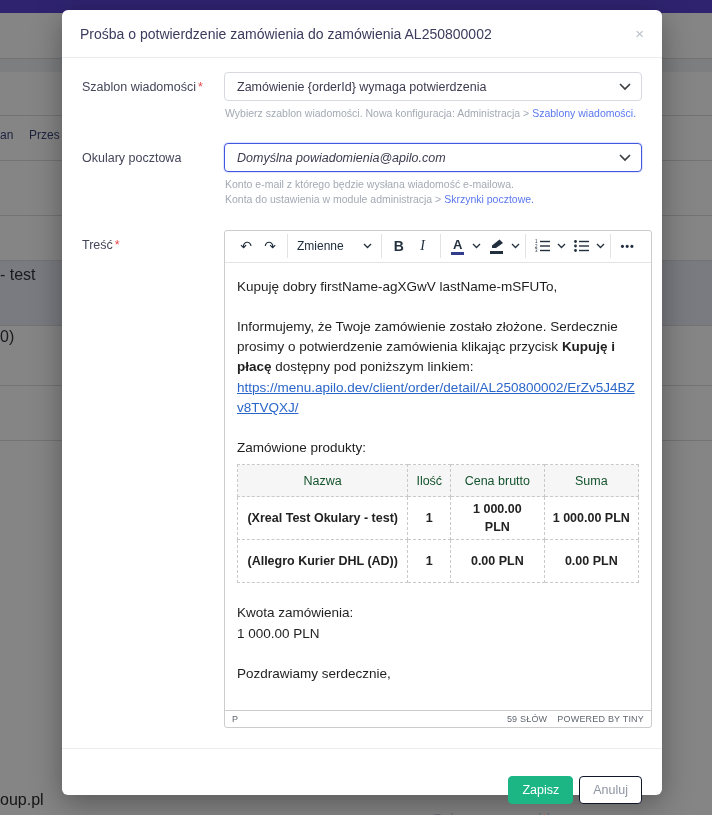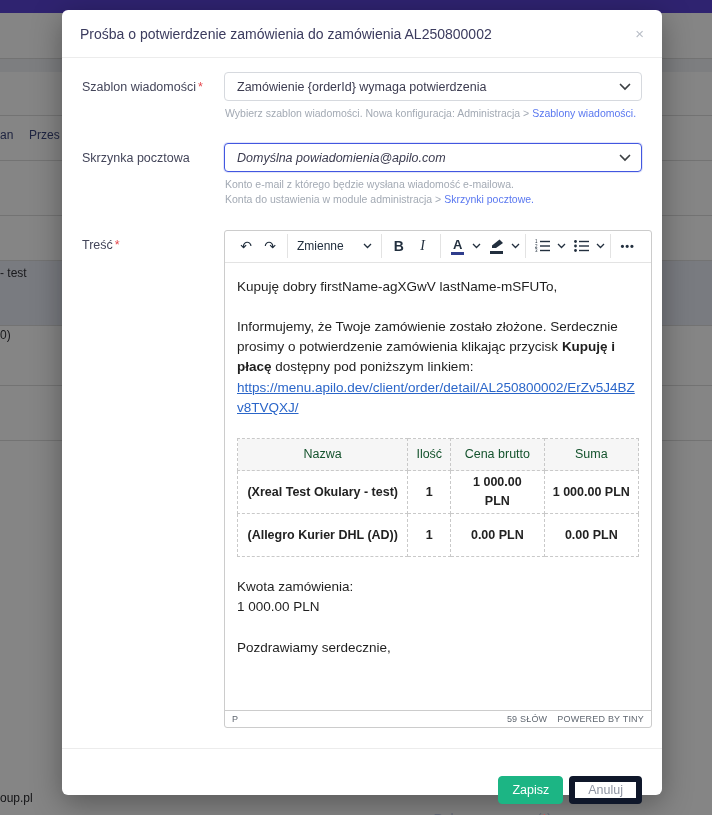--- a/index.html
+++ b/index.html
@@ -6,21 +6,21 @@
   html,body { width:712px; height:815px; overflow:hidden; background:#fff;
     font-family:"Liberation Sans", sans-serif; }
   .stage { position:absolute; inset:0; width:712px; height:815px; }
 
   
   .bg { position:absolute; inset:0; background:#ffffff; }
   .bg-topbar { position:absolute; left:0; top:0; width:712px; height:13px; background:#5a43d6; }
   .bg-line { position:absolute; left:0; width:712px; height:1px; background:#dddddd; }
   .bg-band { position:absolute; left:0; width:712px; background:#f0f1f6; }
   .bg-frag { position:absolute; font-size:12px; color:#3d477d; }
-  .bg-frag-dark { position:absolute; font-size:12px; color:#33343a; }
+  .bg-frag-dark { position:absolute; font-size:16px; color:#33343a; }
   .overlay { position:absolute; inset:0; background:rgba(0,0,0,0.48); }
 
   
   .modal { position:absolute; left:62px; top:10px; width:600px; height:785px;
     background:#fff; border-radius:6px; box-shadow:0 8px 30px rgba(0,0,0,0.35);
     display:flex; flex-direction:column; }
   .modal-header { height:48px; flex:0 0 48px; display:flex; align-items:center;
     justify-content:space-between; padding:0 18px; border-bottom:1px solid #ececec; }
   .modal-title { font-size:14px; color:#3b3b5e; }
   .modal-close { font-size:15px; color:#b9bec7; cursor:pointer; line-height:1; }
@@ -74,21 +74,21 @@
     justify-content:space-between; padding:0 7px; font-size:9px; color:#606770; }
   .ed-status .right { display:flex; gap:10px; text-transform:uppercase; letter-spacing:0.2px; }
 
   
   .modal-footer { flex:0 0 66px; border-top:1px solid #ececec; margin-top:12px;
     padding:10px 20px 0 20px; display:flex; flex-direction:column; align-items:flex-end; }
   .btn-row { display:flex; gap:6px; }
   .btn { height:28px; border-radius:4px; font-size:12.5px; padding:0 13px; cursor:pointer;
     display:flex; align-items:center; font-family:"Liberation Sans", sans-serif;margin-top:17px; }
   .btn-save { background:#1cb584; color:#fff; border:1px solid #1cb584; }
-  .btn-cancel { background:#fff; color:#8f95a3; border:6px solid #0f172a; }
+  .btn-cancel { background:#fff; color:#8f95a3; border:1px solid #0f172a; }
   .required-note { font-size:14px; color:#5f6470; margin-top:7px; }
 </style>
 </head>
 <body>
 
 <div class="stage">
 
   <div class="bg">
     <div class="bg-topbar"></div>
     <div class="bg-band" style="top:58px; height:14px;"></div>
@@ -132,21 +132,21 @@
             </span>
           </div>
           <div class="helper">
             <span>Wybierz szablon wiadomości. Nowa konfiguracja: Administracja &gt; </span><a href="#">Szablony wiadomości.</a>
           </div>
         </div>
       </div>
 
       <div class="form-row">
         <div class="form-label">
-          <span>Skrzynka pocztowa</span>
+          <span>Okulary pocztowa</span>
         </div>
         <div class="form-field">
           <div class="select focused">
             <span>Domyślna powiadomienia@apilo.com</span>
             <span class="chev">
               <svg width="12" height="8" viewBox="0 0 12 8">
                   <path d="M1.5 1.5 L6 6 L10.5 1.5" stroke="#3c4043" stroke-width="1.7" fill="none" stroke-linecap="round"></path>
                 </svg>
             </span>
           </div>
@@ -251,20 +251,21 @@
               </div>
               <div class="tb-group">
                 <span class="tb-btn tb-more" style="font-size:11px;">•••</span>
               </div>
             </div>
 
             <div class="ed-content">
               <p>Kupuję dobry firstName-agXGwV lastName-mSFUTo,</p>
               <p class="nogap"><span>Informujemy, że Twoje zamówienie zostało złożone. Serdecznie prosimy o potwierdzenie zamówienia klikając przycisk </span><b>Kupuję i płacę</b><span> dostępny pod poniższym linkiem:</span></p>
               <p><a href="#" class="ed-link">https://menu.apilo.dev/client/order/detail/AL250800002/ErZv5J4BZv8TVQXJ/</a></p>
+              <p style="margin-bottom:6px;">Zamówione produkty:</p>
 
               <table class="ed-table">
                 <thead>
                   <tr>
                     <th class="c" style="width:172px;">Nazwa</th>
                     <th class="c" style="width:41px;">Ilość</th>
                     <th class="r" style="width:94px;">Cena brutto</th>
                     <th class="r" style="width:95px;">Suma</th>
                   </tr>
                 </thead>

